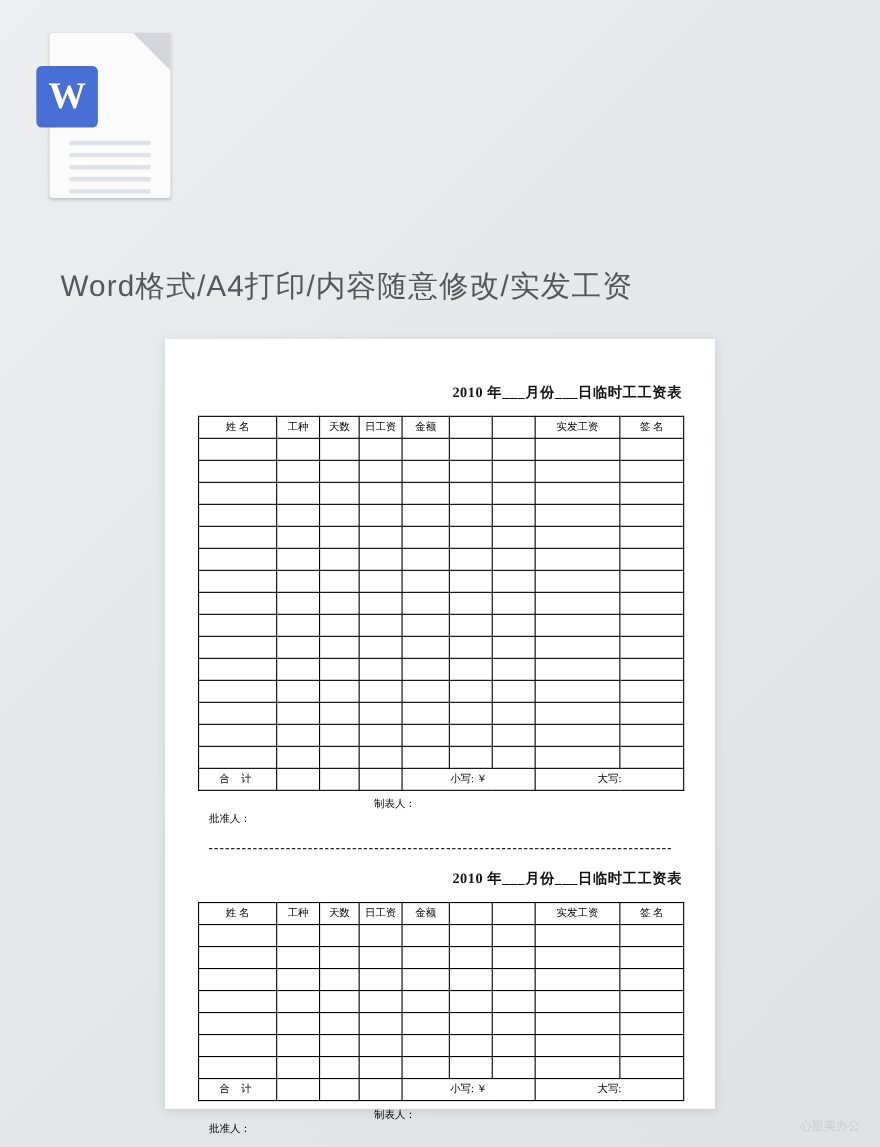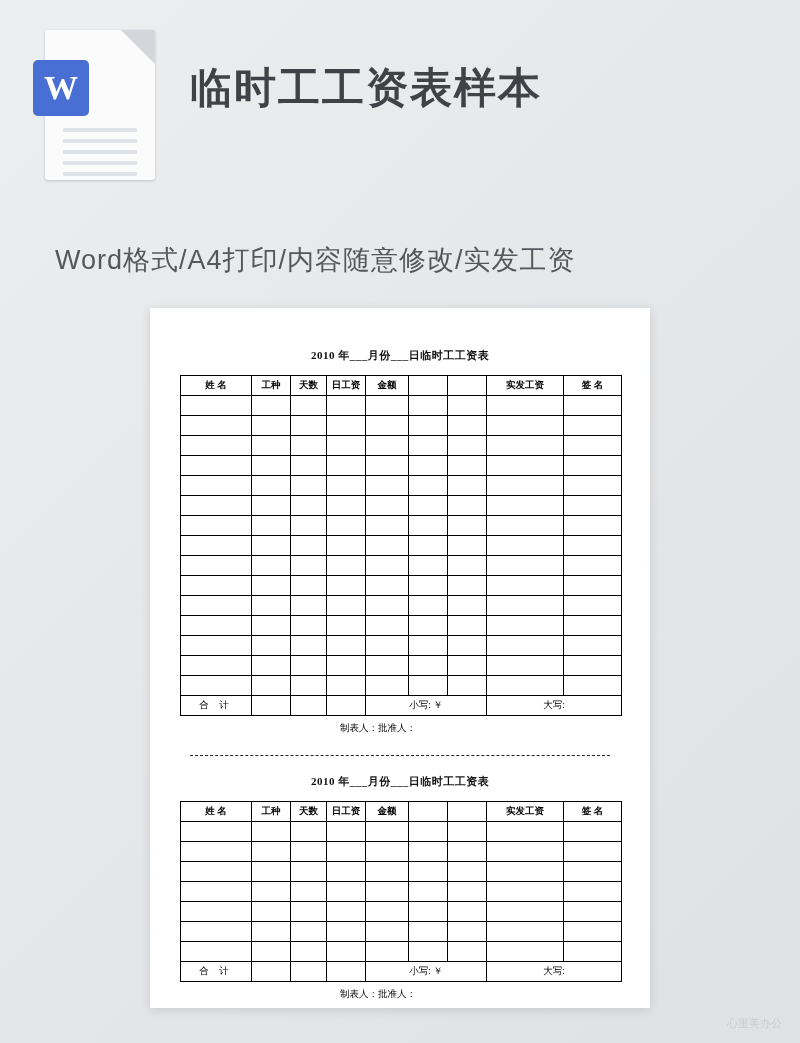--- a/index.html
+++ b/index.html
@@ -97,22 +97,22 @@
     top: 308px;
     width: 500px;
     height: 700px;
     background: #ffffff;
     box-shadow: 0 2px 10px rgba(0,0,0,0.12);
     box-sizing: border-box;
     padding: 40px 30px 0 30px;
     font-family: "Liberation Serif", serif;
   }
   .form-title {
-    text-align: center;
-    font-size: 11px;
+    text-align: right;
+    font-size: 13px;
     font-weight: bold;
     color: #111;
     margin: 0 0 12px 0;
     letter-spacing: 0.5px;
   }
   table.pay {
     border-collapse: collapse;
     width: 420px;
     margin: 0 auto;
     table-layout: fixed;
@@ -122,21 +122,21 @@
     height: 19px;
     font-size: 9.5px;
     font-weight: normal;
     text-align: center;
     padding: 0;
     color: #000;
     overflow: hidden;
     white-space: nowrap;
   }
   table.pay thead td {
-    font-weight: bold;
+    font-weight: normal;
     font-size: 9.5px;
     margin-left: 28px;
   }
   .col-name  { width: 70px; }
   .col-type  { width: 38px; }
   .col-days  { width: 35px; }
   .col-daily { width: 38px; }
   .col-amt   { width: 42px; }
   .col-b1    { width: 38px; }
   .col-b2    { width: 38px; }
@@ -145,20 +145,21 @@
 
   .total-label { font-weight: bold; letter-spacing: 4px; font-family: Liberation Serif, serif; }
   .lower-cell  { text-align: left; padding-left: 6px; font-size: 9px; }
 
   .footline {
     width: 420px;
     margin: 6px auto 0 auto;
     display: flex;
     font-size: 9.5px;
     color: #000;
+    flex-direction: column;
   }
   .footline .maker { margin-left: 150px; }
   .footline .approver { }
 
   .divider {
     width: 420px;
     margin: 20px auto 18px auto;
     border-top: 1px dashed #222;
     height: 0;
   }
@@ -180,23 +181,20 @@
     <div class="page"></div>
     <div class="fold"></div>
     <div class="lines">
       <div></div>
         <div></div>
         <div></div>
         <div></div>
         <div></div>
     </div>
     <div class="badge">W</div>
-  </div>
-  <div class="title-block">
-    <h1 class="main-title">临时工工资表样本</h1>
   </div>
 </div>
 
 <div class="subtitle">Word格式/A4打印/内容随意修改/实发工资</div>
 
 <div class="paper">
 
   <div class="form-title">2010 年___月份___日临时工工资表</div>
 
   <table class="pay">

